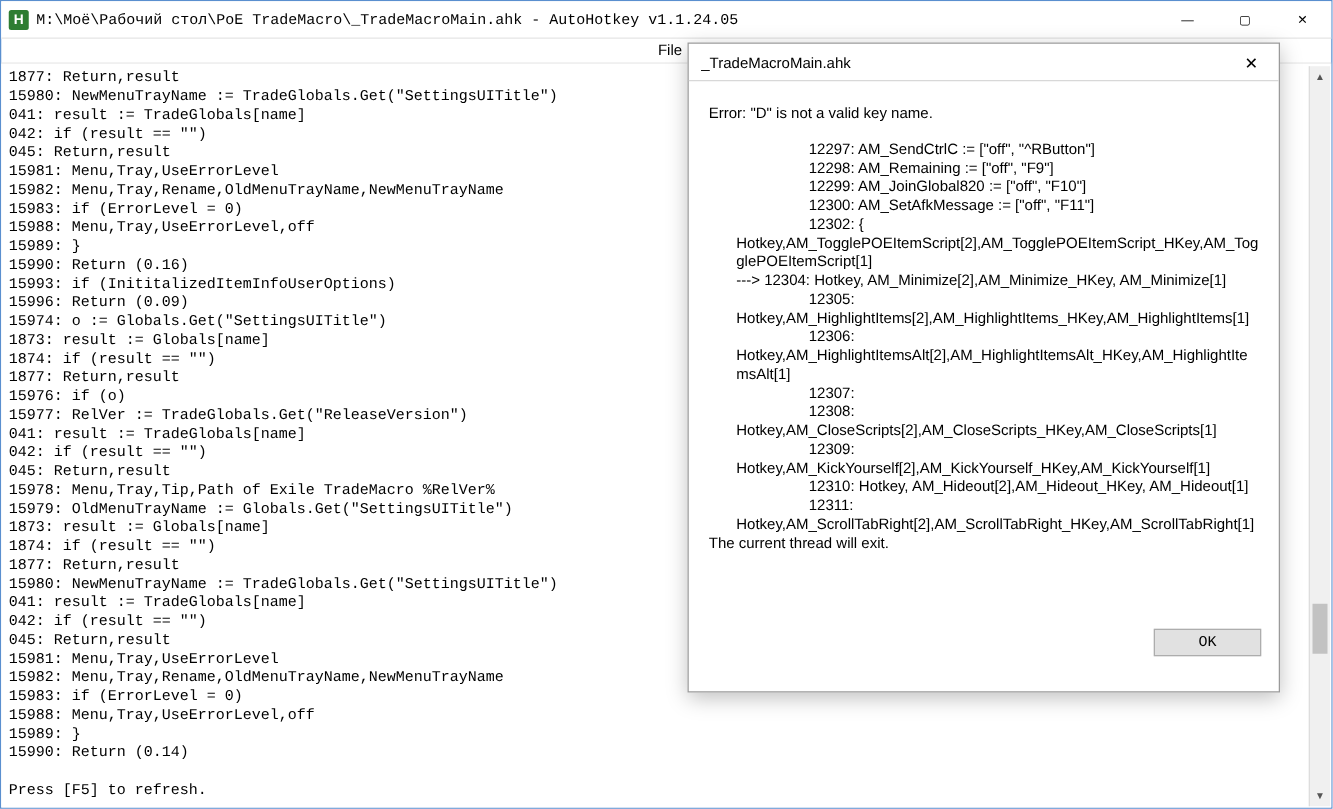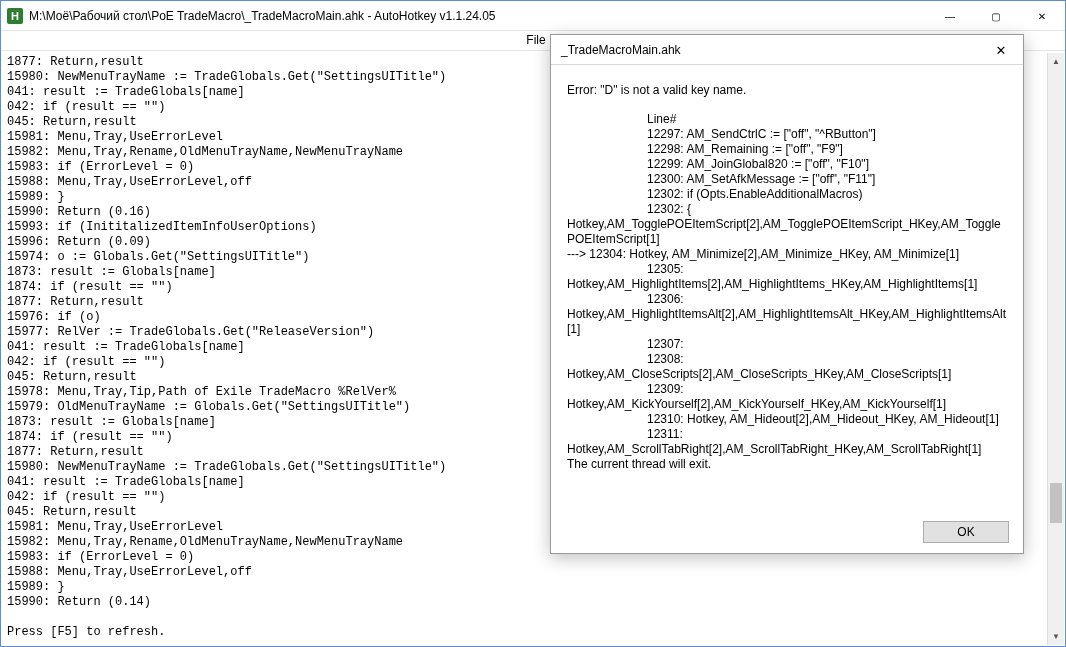--- a/index.html
+++ b/index.html
@@ -41,20 +41,21 @@
     display: flex;
     align-items: center;
     justify-content: center;
     margin-right: 6px;
     border-radius: 2px;
   }
   .title-text {
     flex: 1;
     font-size: 12px;
     color: #000;
+    font-family: Liberation Mono, monospace;
   }
   .win-ctrls {
     display: flex;
     height: 100%;
   }
   .win-btn {
     width: 46px;
     height: 30px;
     display: flex;
     align-items: center;
@@ -158,26 +159,27 @@
     font-family: "Segoe UI", Tahoma, sans-serif;
     font-size: 12px;
     line-height: 15px;
     color: #000;
     overflow-wrap: break-word;
     word-wrap: break-word;
   }
   .dlg-body .err-header { margin-bottom: 14px; }
   .dlg-body .lineh { padding-left: 80px; }
   .dlg-body .ind { padding-left: 80px; }
-  .dlg-body .wrap { padding-left: 0; }
+  .dlg-body .wrap { padding-left: 0; margin-left: 22px; }
   .dlg-body .exitmsg { margin-top: 0; }
   .dlg-btns {
     display: flex;
     justify-content: flex-end;
-    padding: 10px 14px 10px 0;
+    padding: 10px 14px 28px 0;
+    font-family: Liberation Mono, monospace;
   }
   .dlg-ok {
     width: 86px;
     height: 22px;
     background: #e1e1e1;
     border: 1px solid #adadad;
     font-size: 12px;
     display: flex;
     align-items: center;
     justify-content: center;
@@ -254,27 +256,25 @@
 
 </div>
 
 <div class="dialog">
   <div class="dlg-titlebar">
     <span>_TradeMacroMain.ahk</span>
     <div class="dlg-close">✕</div>
   </div>
   <div class="dlg-body">
     <div class="err-header">Error:  "D" is not a valid key name.</div>
-    <div class="lineh">Line#</div>
     <div id="dlg-indented">
         <div class="ind">12297: AM_SendCtrlC := ["off", "^RButton"]</div>
         <div class="ind">12298: AM_Remaining := ["off", "F9"]</div>
         <div class="ind">12299: AM_JoinGlobal820 := ["off", "F10"]</div>
         <div class="ind">12300: AM_SetAfkMessage := ["off", "F11"]</div>
-        <div class="ind">12302: if (Opts.EnableAdditionalMacros)</div>
         <div class="ind">12302: {</div>
       </div>
     <div class="wrap">Hotkey,AM_TogglePOEItemScript[2],AM_TogglePOEItemScript_HKey,AM_TogglePOEItemScript[1]</div>
     <div class="wrap">---&gt;        12304: Hotkey, AM_Minimize[2],AM_Minimize_HKey, AM_Minimize[1]</div>
     <div class="ind">12305:</div>
     <div class="wrap">Hotkey,AM_HighlightItems[2],AM_HighlightItems_HKey,AM_HighlightItems[1]</div>
     <div class="ind">12306:</div>
     <div class="wrap">Hotkey,AM_HighlightItemsAlt[2],AM_HighlightItemsAlt_HKey,AM_HighlightItemsAlt[1]</div>
     <div class="ind">12307:</div>
     <div class="ind">12308:</div>

